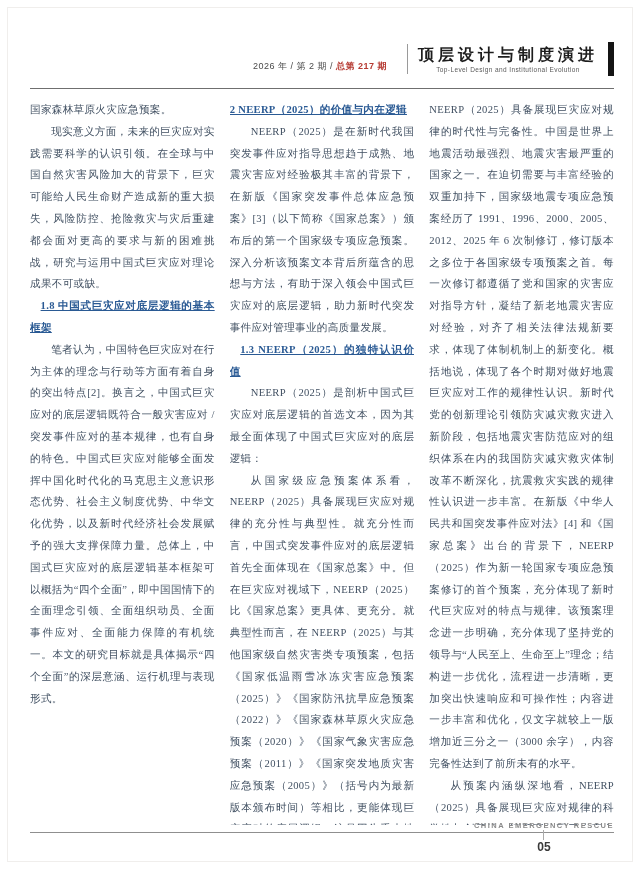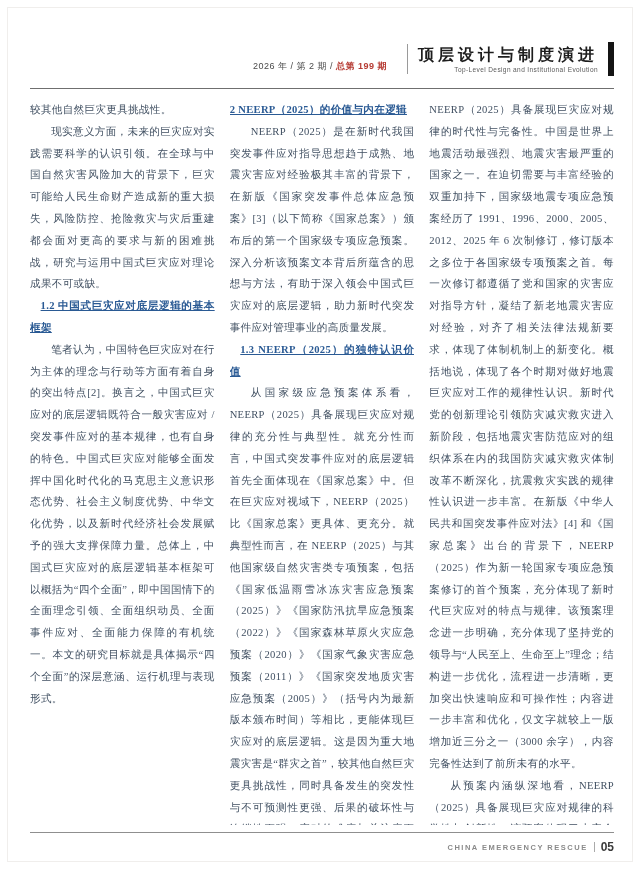--- a/index.html
+++ b/index.html
@@ -24,21 +24,21 @@
   }
   .issue-meta {
     font-family:"Liberation Sans", sans-serif;
     font-size:9px; color:#4a4a4a; letter-spacing:0.5px;
     margin-right:10px; white-space:nowrap; padding-top:14px;
   }
   .issue-meta .hl { color:#b63a32; font-weight:bold; }
   .header-divider {
     width:1px; height:30px; background:#9a9a9a; margin:0 10px;
   }
-  .title-block { text-align:right; }
+  .title-block { text-align:center; }
   .title-cn {
     font-size:16px; font-weight:bold; color:#1d1d1d;
     letter-spacing:4px; line-height:18px; white-space:nowrap;
   }
   .title-en {
     font-family:"Liberation Sans", sans-serif;
     font-size:6.5px; color:#5a5a5a; letter-spacing:0.4px; margin-top:2px;
   }
   .header-bar {
     width:6px; height:34px; background:#141414; margin-left:10px;
@@ -64,59 +64,61 @@
   .col p.head.indent1 { text-indent:1em; }
   
   .footer-rule {
     position:absolute; bottom:36px; left:30px; right:26px;
     border-top:1px solid #8f8f8f;
   }
   .footer {
     position:absolute; bottom:15px; right:26px;
     display:flex; align-items:center;
     font-family:"Liberation Sans", sans-serif;
+    flex-direction:column;
   }
   .footer .journal {
     font-size:7.5px; color:#8a8a8a; letter-spacing:1.5px; font-weight:bold;
   }
   .footer .fdiv {
     width:1px; height:10px; background:#aaaaaa; margin:0 6px;
   }
   .footer .pageno {
     font-size:12px; color:#3a3a3a; font-weight:bold;
   }
 </style>
 </head>
 <body>
 
 <div class="page">
   <div class="page-frame"></div>
 
   <div class="header">
-    <div class="issue-meta"><span>2026 年 / 第 2 期 / </span><span class="hl">总第 199 期</span></div>
+    <div class="issue-meta"><span>2026 年 / 第 2 期 / </span><span class="hl">总第 217 期</span></div>
     <div class="header-divider"></div>
     <div class="title-block">
       <div class="title-cn">顶层设计与制度演进</div>
       <div class="title-en">Top-Level Design and Institutional Evolution</div>
     </div>
     <div class="header-bar"></div>
   </div>
   <div class="header-rule"></div>
 
   <div class="body-area">
     <div class="col">
-      <p>较其他自然巨灾更具挑战性。</p>
+      <p>国家森林草原火灾应急预案。</p>
       <p class="indent">现实意义方面，未来的巨灾应对实践需要科学的认识引领。在全球与中国自然灾害风险加大的背景下，巨灾可能给人民生命财产造成新的重大损失，风险防控、抢险救灾与灾后重建都会面对更高的要求与新的困难挑战，研究与运用中国式巨灾应对理论成果不可或缺。</p>
-      <p class="head indent1">1.2 中国式巨灾应对底层逻辑的基本框架</p>
+      <p class="head indent1">1.8 中国式巨灾应对底层逻辑的基本框架</p>
       <p class="indent">笔者认为，中国特色巨灾应对在行为主体的理念与行动等方面有着自身的突出特点[2]。换言之，中国式巨灾应对的底层逻辑既符合一般灾害应对 / 突发事件应对的基本规律，也有自身的特色。中国式巨灾应对能够全面发挥中国化时代化的马克思主义意识形态优势、社会主义制度优势、中华文化优势，以及新时代经济社会发展赋予的强大支撑保障力量。总体上，中国式巨灾应对的底层逻辑基本框架可以概括为“四个全面”，即中国国情下的全面理念引领、全面组织动员、全面事件应对、全面能力保障的有机统一。本文的研究目标就是具体揭示“四个全面”的深层意涵、运行机理与表现形式。</p>
     </div>
     <div class="col">
       <p class="head">2 NEERP（2025）的价值与内在逻辑</p>
       <p class="indent">NEERP（2025）是在新时代我国突发事件应对指导思想趋于成熟、地震灾害应对经验极其丰富的背景下，在新版《国家突发事件总体应急预案》[3]（以下简称《国家总案》）颁布后的第一个国家级专项应急预案。深入分析该预案文本背后所蕴含的思想与方法，有助于深入领会中国式巨灾应对的底层逻辑，助力新时代突发事件应对管理事业的高质量发展。</p>
       <p class="head indent1">1.3 NEERP（2025）的独特认识价值</p>
+      <p class="indent">NEERP（2025）是剖析中国式巨灾应对底层逻辑的首选文本，因为其最全面体现了中国式巨灾应对的底层逻辑：</p>
       <p class="indent">从国家级应急预案体系看，NEERP（2025）具备展现巨灾应对规律的充分性与典型性。就充分性而言，中国式突发事件应对的底层逻辑首先全面体现在《国家总案》中。但在巨灾应对视域下，NEERP（2025）比《国家总案》更具体、更充分。就典型性而言，在 NEERP（2025）与其他国家级自然灾害类专项预案，包括《国家低温雨雪冰冻灾害应急预案（2025）》《国家防汛抗旱应急预案（2022）》《国家森林草原火灾应急预案（2020）》《国家气象灾害应急预案（2011）》《国家突发地质灾害应急预案（2005）》（括号内为最新版本颁布时间）等相比，更能体现巨灾应对的底层逻辑。这是因为重大地震灾害是“群灾之首”，较其他自然巨灾更具挑战性，同时具备发生的突发性与不可预测性更强、后果的破坏性与连锁性更强、应对的难度与关注度更高等特点，更需要全面应对。</p>
 
     </div>
     <div class="col">
       <p>NEERP（2025）具备展现巨灾应对规律的时代性与完备性。中国是世界上地震活动最强烈、地震灾害最严重的国家之一。在迫切需要与丰富经验的双重加持下，国家级地震专项应急预案经历了 1991、1996、2000、2005、2012、2025 年 6 次制修订，修订版本之多位于各国家级专项预案之首。每一次修订都遵循了党和国家的灾害应对指导方针，凝结了新老地震灾害应对经验，对齐了相关法律法规新要求，体现了体制机制上的新变化。概括地说，体现了各个时期对做好地震巨灾应对工作的规律性认识。新时代党的创新理论引领防灾减灾救灾进入新阶段，包括地震灾害防范应对的组织体系在内的我国防灾减灾救灾体制改革不断深化，抗震救灾实践的规律性认识进一步丰富。在新版《中华人民共和国突发事件应对法》[4] 和《国家总案》出台的背景下，NEERP（2025）作为新一轮国家专项应急预案修订的首个预案，充分体现了新时代巨灾应对的特点与规律。该预案理念进一步明确，充分体现了坚持党的领导与“人民至上、生命至上”理念；结构进一步优化，流程进一步清晰，更加突出快速响应和可操作性；内容进一步丰富和优化，仅文字就较上一版增加近三分之一（3000 余字），内容完备性达到了前所未有的水平。</p>
       <p class="indent">从预案内涵纵深地看，NEERP（2025）具备展现巨灾应对规律的科学性与创新性。该预案体现了大安全大应急治理理念，构建了“监测 - 响应 - 恢复”的全链条应急体系，强调政府、企业、社会组织、公众的多主体协同，体现了依靠系统思想与科学管理提升应急组织力的方向。</p>
     </div>
   </div>
 
   <div class="footer-rule"></div>

